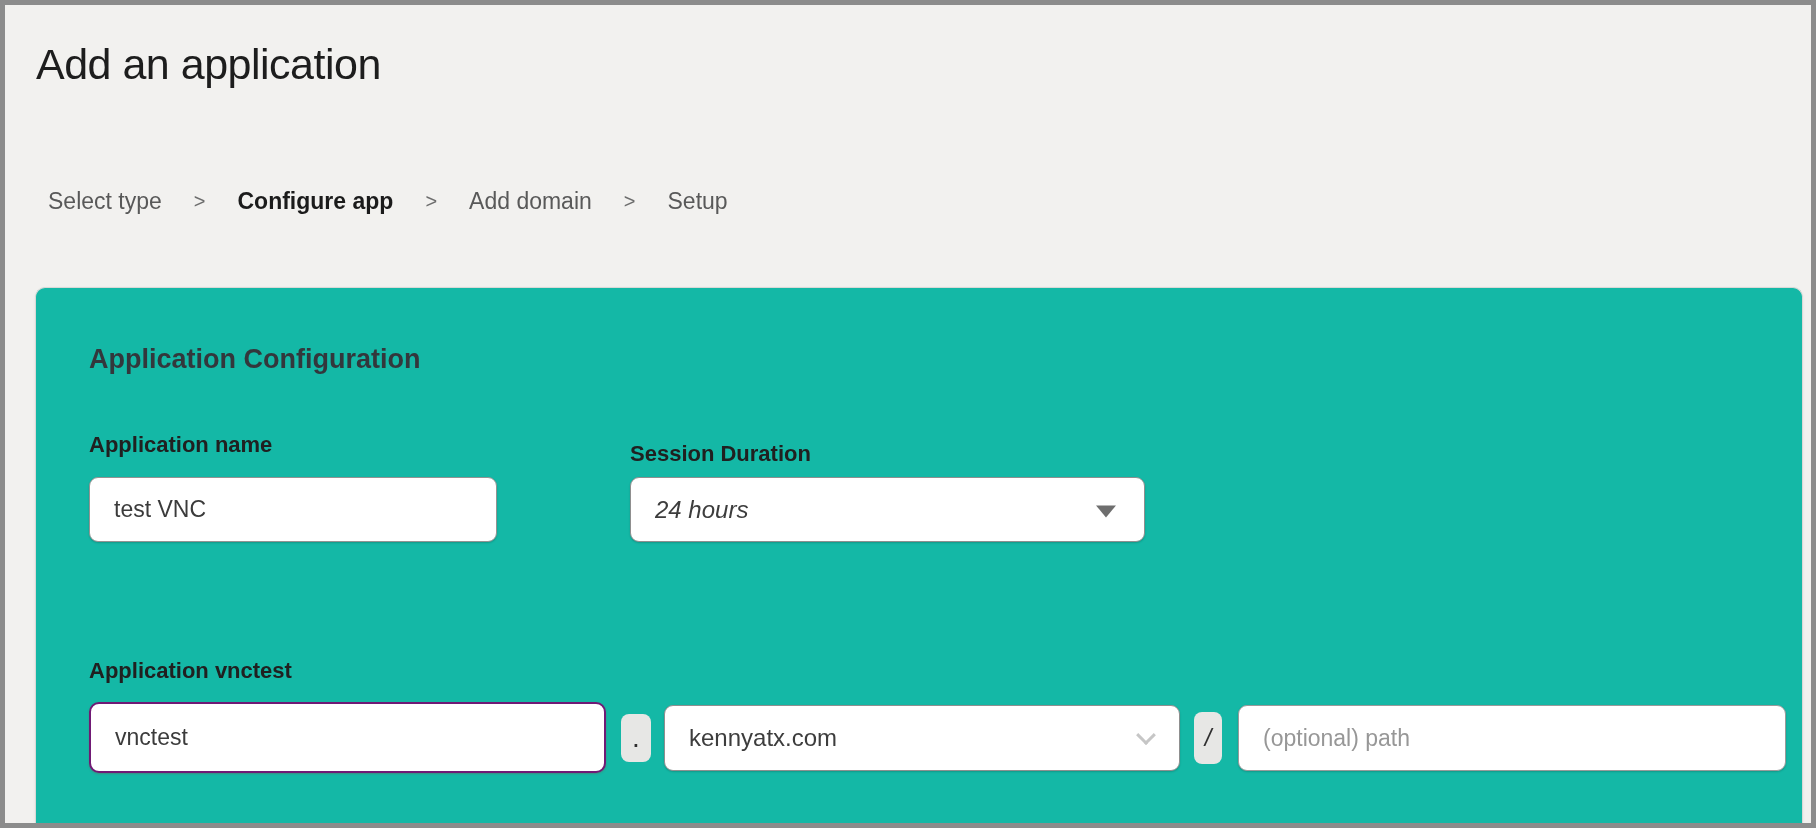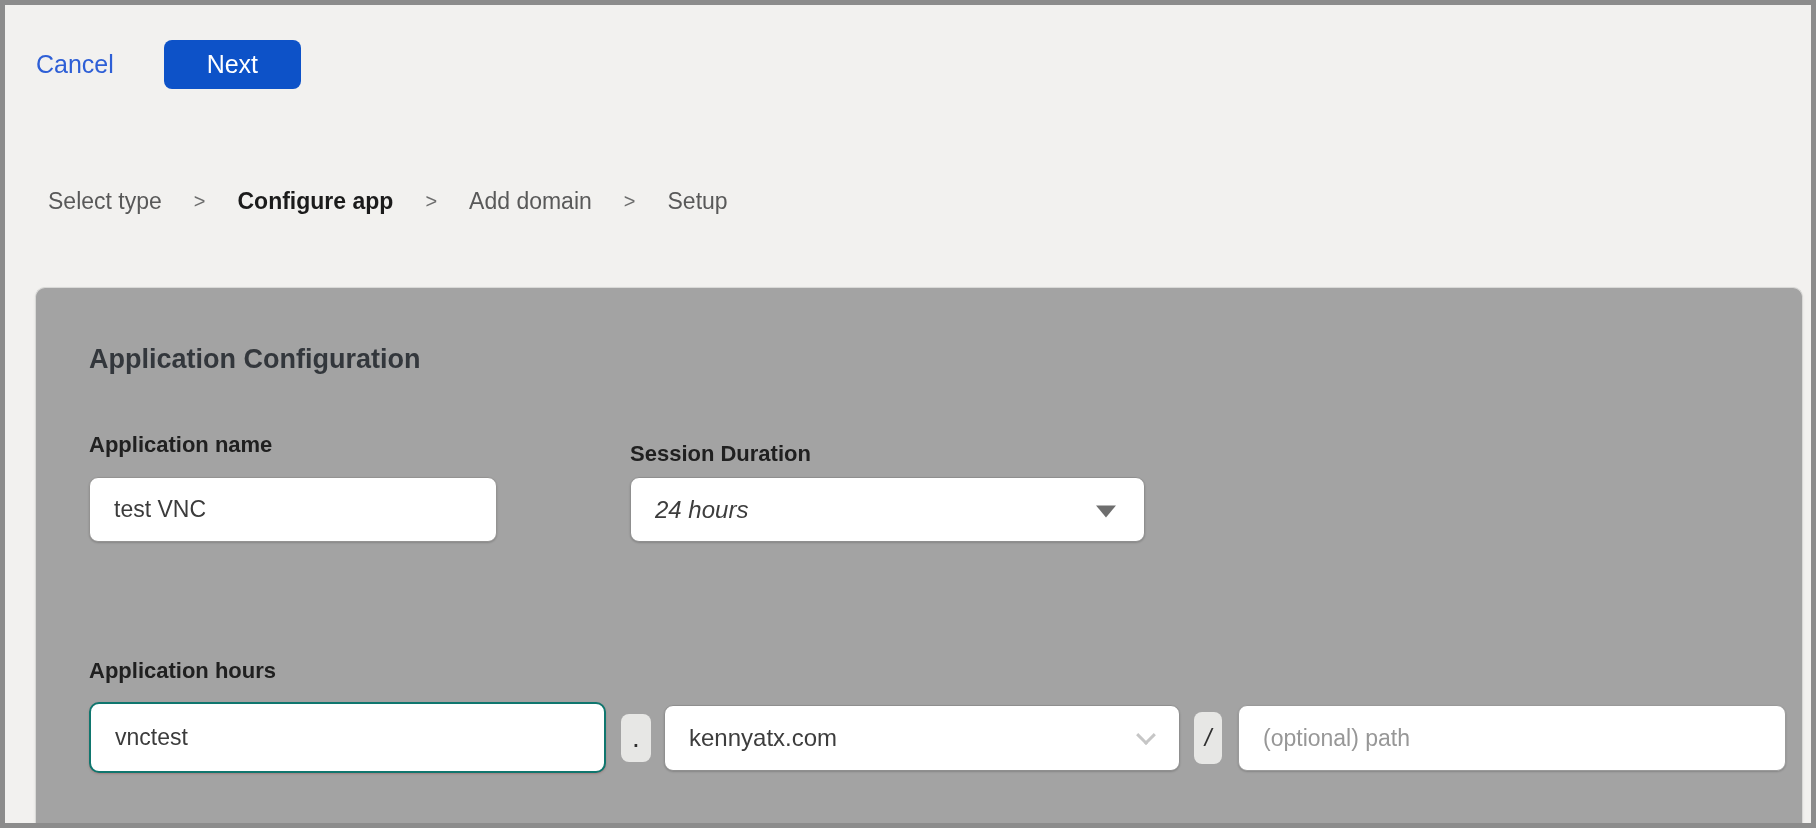--- a/index.html
+++ b/index.html
@@ -39,21 +39,21 @@
     display:flex; align-items:center; gap:32px;
     font-size:23px; color:#595959;
   }
   .crumb { cursor:pointer; }
   .crumb.active { font-weight:700; color:#1b1b1b; }
   .crumb-sep { color:#6d6d6d; font-size:20px; }
 
   
   .card {
     position:absolute; left:30px; right:8px; top:282px; bottom:0;
-    background:#a3a3a3;
+    background:#14b8a6;
     border:1px solid #d9d9d7;
     border-bottom:none;
     border-radius:10px 10px 0 0;
     box-shadow:0 1px 3px rgba(0,0,0,0.06);
   }
   .card-heading {
     position:absolute; left:53px; top:56px;
     font-size:27px; font-weight:700; color:#33373c;
   }
 
@@ -90,21 +90,21 @@
     border-left:10px solid transparent; border-right:10px solid transparent;
     border-top:12px solid #6e6e6e;
   }
 
   
   .domain-row {
     position:absolute; left:53px; right:0; top:414px; height:72px;
   }
   .input-subdomain {
     left:0; top:0; width:517px; height:71px;
-    border:2px solid #0f766e; border-radius:10px;
+    border:2px solid #701a75; border-radius:10px;
     box-shadow:0 1px 2px rgba(142,59,56,0.35);
     color:#3b3b3b;
   }
   .sep-chip {
     position:absolute; background:#e7e7e5; border-radius:8px;
     display:flex; align-items:center; justify-content:center;
     font-size:24px; color:#2f2f2f;
   }
   .chip-dot   { left:532px;  top:12px; width:30px; height:48px; font-size:28px; }
   .chip-slash { left:1105px; top:10px; width:28px; height:52px; font-style:italic; }
@@ -116,24 +116,21 @@
     transform:translateY(-70%) rotate(45deg);
   }
   .input-path { left:1149px; top:3px; width:548px; height:66px; border-color:#9a9a9a; }
 </style>
 </head>
 <body>
 
 <div class="screen">
 
   <div class="page-header">
-    <div class="header-actions">
-      <button class="cancel-link">Cancel</button>
-      <button class="next-button">Next</button>
-    </div>
+    <h1 class="page-title">Add an application</h1>
   </div>
 
   <nav class="breadcrumb">
     <span class="crumb">Select type</span>
     <span class="crumb-sep">&gt;</span>
     <span class="crumb active">Configure app</span>
     <span class="crumb-sep">&gt;</span>
     <span class="crumb">Add domain</span>
     <span class="crumb-sep">&gt;</span>
     <span class="crumb">Setup</span>
@@ -145,21 +142,21 @@
 
     <label class="field-label label-app-name">Application name</label>
     <input class="text-input input-app-name" type="text" value="test VNC" style="">
 
     <label class="field-label label-session">Session Duration</label>
     <div class="select-box select-session">
       <span>24 hours</span>
       <span class="triangle-down"></span>
     </div>
 
-    <label class="field-label label-app-domain">Application hours</label>
+    <label class="field-label label-app-domain">Application vnctest</label>
 
     <div class="domain-row">
       <input class="text-input input-subdomain" type="text" value="vnctest" style="">
 
       <span class="sep-chip chip-dot">.</span>
 
       <div class="select-box select-domain">
         <span>kennyatx.com</span>
         <span class="chevron-down"></span>
       </div>

